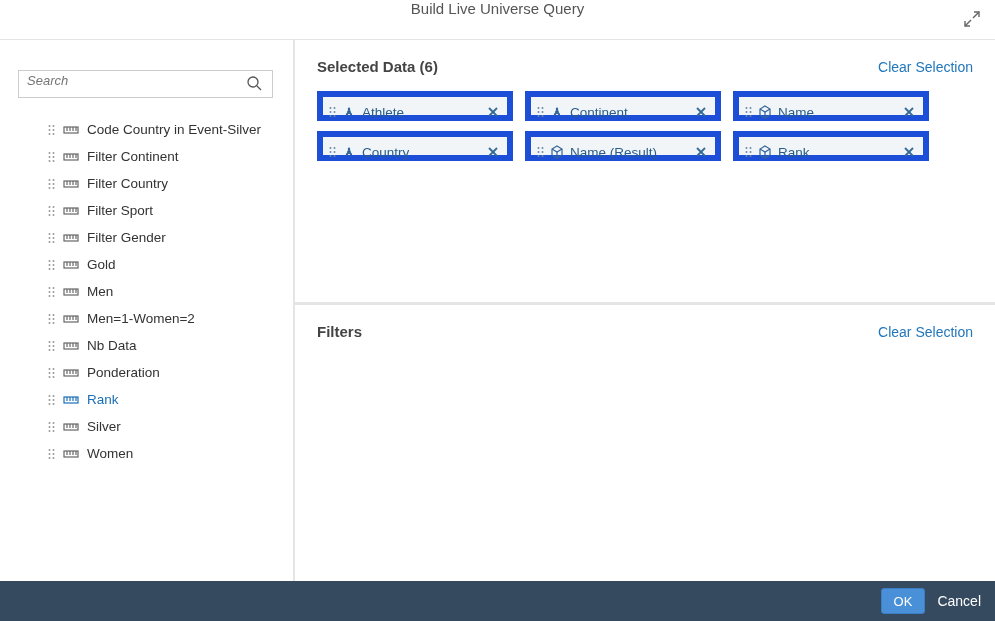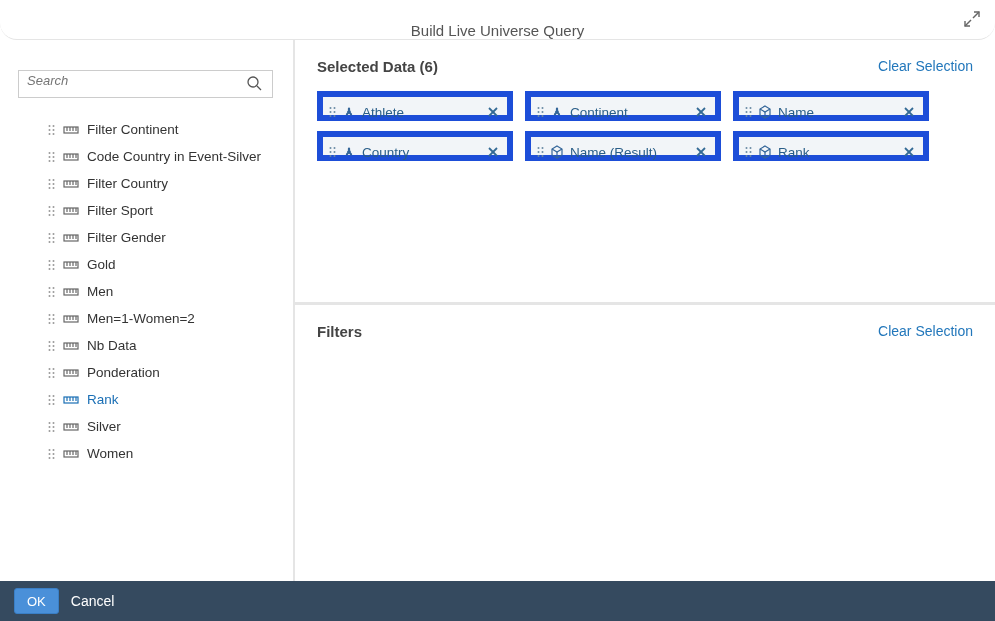--- a/index.html
+++ b/index.html
@@ -10,27 +10,26 @@
     background: #fff;
     width: 995px;
     height: 621px;
     overflow: hidden;
     display: flex;
     flex-direction: column;
   }
   .titlebar {
     height: 40px;
     display: flex;
-    align-items: flex-end;
+    align-items: flex-start;
     justify-content: center;
     position: relative;
     border-bottom: 1px solid #e5e5e5;
     color: #555;
     font-size: 15px;
-    border-radius: 17px;
   }
   .titlebar .expand {
     position: absolute;
     right: 14px;
     top: 10px;
     cursor: pointer;
   }
   .body {
     flex: 1 1 auto;
     display: flex;
@@ -105,21 +104,21 @@
   }
   .panel {
     padding: 18px 22px 12px 22px;
   }
   .panel.selected-data {
     border-bottom: 3px solid #e5e5e5;
     min-height: 265px;
   }
   .panel-header {
     display: flex;
-    align-items: flex-start;
+    align-items: center;
     justify-content: space-between;
     margin-bottom: 16px;
   }
   .panel-header h3 {
     font-size: 15px;
     font-weight: 700;
     color: #444;
   }
   .clear-link {
     color: #2277bb;
@@ -146,20 +145,21 @@
   .chip .close {
     cursor: pointer;
     color: #336a95;
     padding: 2px;
   }
   .footer {
     height: 40px;
     background: #354a5f;
     display: flex;
     align-items: center;
+    justify-content: flex-end;
     padding: 0 14px;
     gap: 12px;
   }
   .btn-ok {
     background: #4a90d9;
     border: 1px solid #3a7fc6;
     color: #fff;
     height: 26px;
     padding: 0 12px;
     font-size: 13px;
@@ -216,43 +216,43 @@
           </span>
           <span>
             <svg width="16" height="12" viewBox="0 0 16 12" fill="none" stroke="#666" stroke-width="1.2">
               <rect x="1" y="3" width="14" height="6"></rect>
               <line x1="4" y1="3" x2="4" y2="7"></line>
               <line x1="7" y1="3" x2="7" y2="7"></line>
               <line x1="10" y1="3" x2="10" y2="7"></line>
               <line x1="13" y1="3" x2="13" y2="7"></line>
             </svg>
           </span>
+          <span>Code Country in Event-Silver</span>
+        </div>
+        <div class="tree-item">
+          <span>
+            <svg width="7" height="12" viewBox="0 0 7 12">
+              <circle cx="1.5" cy="2" r="1" fill="#999"></circle>
+              <circle cx="5.5" cy="2" r="1" fill="#999"></circle>
+              <circle cx="1.5" cy="6" r="1" fill="#999"></circle>
+              <circle cx="5.5" cy="6" r="1" fill="#999"></circle>
+              <circle cx="1.5" cy="10" r="1" fill="#999"></circle>
+              <circle cx="5.5" cy="10" r="1" fill="#999"></circle>
+            </svg>
+          </span>
+          <span>
+            <svg width="16" height="12" viewBox="0 0 16 12" fill="none" stroke="#666" stroke-width="1.2">
+              <rect x="1" y="3" width="14" height="6"></rect>
+              <line x1="4" y1="3" x2="4" y2="7"></line>
+              <line x1="7" y1="3" x2="7" y2="7"></line>
+              <line x1="10" y1="3" x2="10" y2="7"></line>
+              <line x1="13" y1="3" x2="13" y2="7"></line>
+            </svg>
+          </span>
           <span>Filter Continent</span>
-        </div>
-        <div class="tree-item">
-          <span>
-            <svg width="7" height="12" viewBox="0 0 7 12">
-              <circle cx="1.5" cy="2" r="1" fill="#999"></circle>
-              <circle cx="5.5" cy="2" r="1" fill="#999"></circle>
-              <circle cx="1.5" cy="6" r="1" fill="#999"></circle>
-              <circle cx="5.5" cy="6" r="1" fill="#999"></circle>
-              <circle cx="1.5" cy="10" r="1" fill="#999"></circle>
-              <circle cx="5.5" cy="10" r="1" fill="#999"></circle>
-            </svg>
-          </span>
-          <span>
-            <svg width="16" height="12" viewBox="0 0 16 12" fill="none" stroke="#666" stroke-width="1.2">
-              <rect x="1" y="3" width="14" height="6"></rect>
-              <line x1="4" y1="3" x2="4" y2="7"></line>
-              <line x1="7" y1="3" x2="7" y2="7"></line>
-              <line x1="10" y1="3" x2="10" y2="7"></line>
-              <line x1="13" y1="3" x2="13" y2="7"></line>
-            </svg>
-          </span>
-          <span>Code Country in Event-Silver</span>
         </div>
         <div class="tree-item">
           <span>
             <svg width="7" height="12" viewBox="0 0 7 12">
               <circle cx="1.5" cy="2" r="1" fill="#999"></circle>
               <circle cx="5.5" cy="2" r="1" fill="#999"></circle>
               <circle cx="1.5" cy="6" r="1" fill="#999"></circle>
               <circle cx="5.5" cy="6" r="1" fill="#999"></circle>
               <circle cx="1.5" cy="10" r="1" fill="#999"></circle>
               <circle cx="5.5" cy="10" r="1" fill="#999"></circle>

